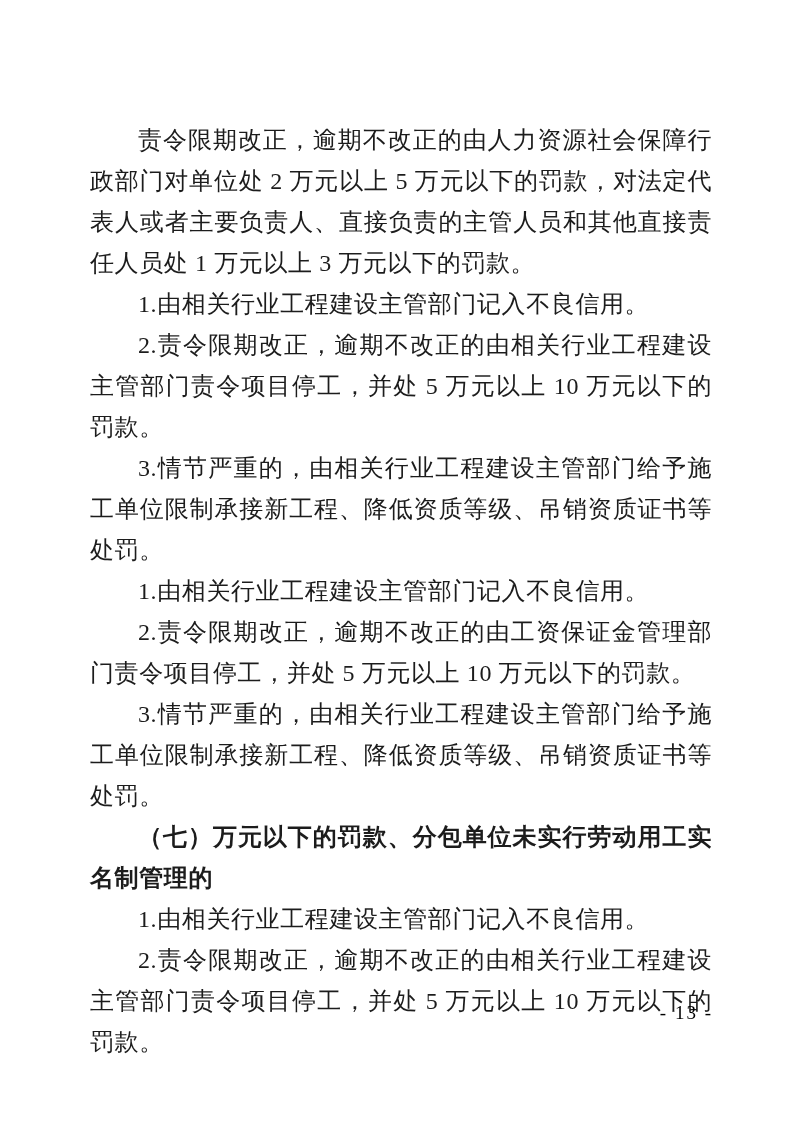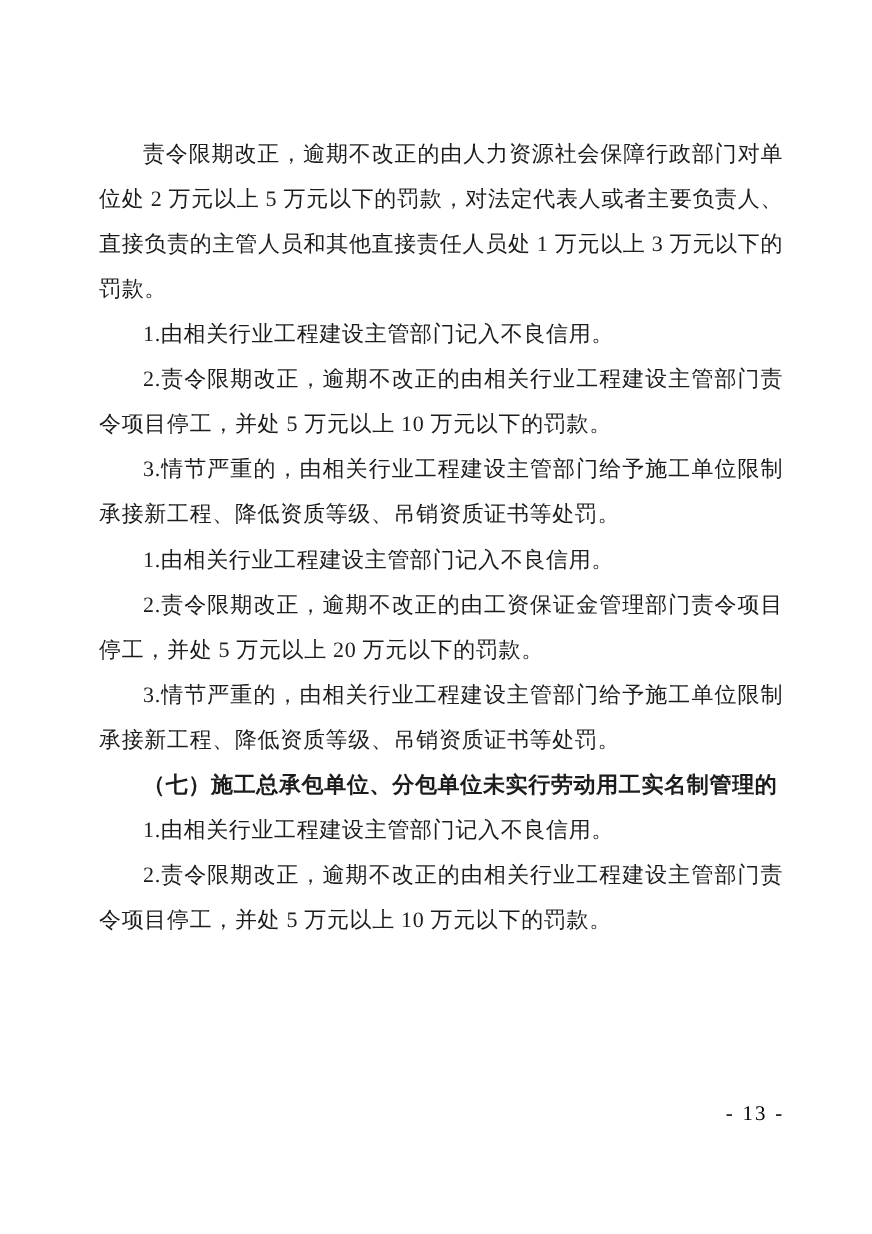--- a/index.html
+++ b/index.html
@@ -17,21 +17,21 @@
     color: #1c1c1c;
   }
   .text-block {
     position: absolute;
     left: 90px;
     top: 120px;
     width: 622px;
   }
   .para {
     margin: 0;
-    font-size: 20px;
+    font-size: 24px;
     line-height: 41px;
     text-align: justify;
     text-indent: 2em;
     letter-spacing: 0.6px;
     word-break: break-all;
   }
   .para.heading {
     font-weight: bold;
   }
   .page-number {
@@ -46,20 +46,20 @@
 </head>
 <body>
 
 <div class="page">
   <div class="text-block">
     <p class="para body">责令限期改正，逾期不改正的由人力资源社会保障行政部门对单位处 2 万元以上 5 万元以下的罚款，对法定代表人或者主要负责人、直接负责的主管人员和其他直接责任人员处 1 万元以上 3 万元以下的罚款。</p>
     <p class="para body">1.由相关行业工程建设主管部门记入不良信用。</p>
     <p class="para body">2.责令限期改正，逾期不改正的由相关行业工程建设主管部门责令项目停工，并处 5 万元以上 10 万元以下的罚款。</p>
     <p class="para body">3.情节严重的，由相关行业工程建设主管部门给予施工单位限制承接新工程、降低资质等级、吊销资质证书等处罚。</p>
     <p class="para body">1.由相关行业工程建设主管部门记入不良信用。</p>
-    <p class="para body">2.责令限期改正，逾期不改正的由工资保证金管理部门责令项目停工，并处 5 万元以上 20 万元以下的罚款。</p>
+    <p class="para body">2.责令限期改正，逾期不改正的由工资保证金管理部门责令项目停工，并处 5 万元以上 10 万元以下的罚款。</p>
     <p class="para body">3.情节严重的，由相关行业工程建设主管部门给予施工单位限制承接新工程、降低资质等级、吊销资质证书等处罚。</p>
-    <p class="para heading">（七）施工总承包单位、分包单位未实行劳动用工实名制管理的</p>
+    <p class="para heading">（七）万元以下的罚款、分包单位未实行劳动用工实名制管理的</p>
     <p class="para body">1.由相关行业工程建设主管部门记入不良信用。</p>
     <p class="para body">2.责令限期改正，逾期不改正的由相关行业工程建设主管部门责令项目停工，并处 5 万元以上 10 万元以下的罚款。</p>
   </div>
   <div class="page-number">- 13 -</div>
 </div>
 
 </body></html>

